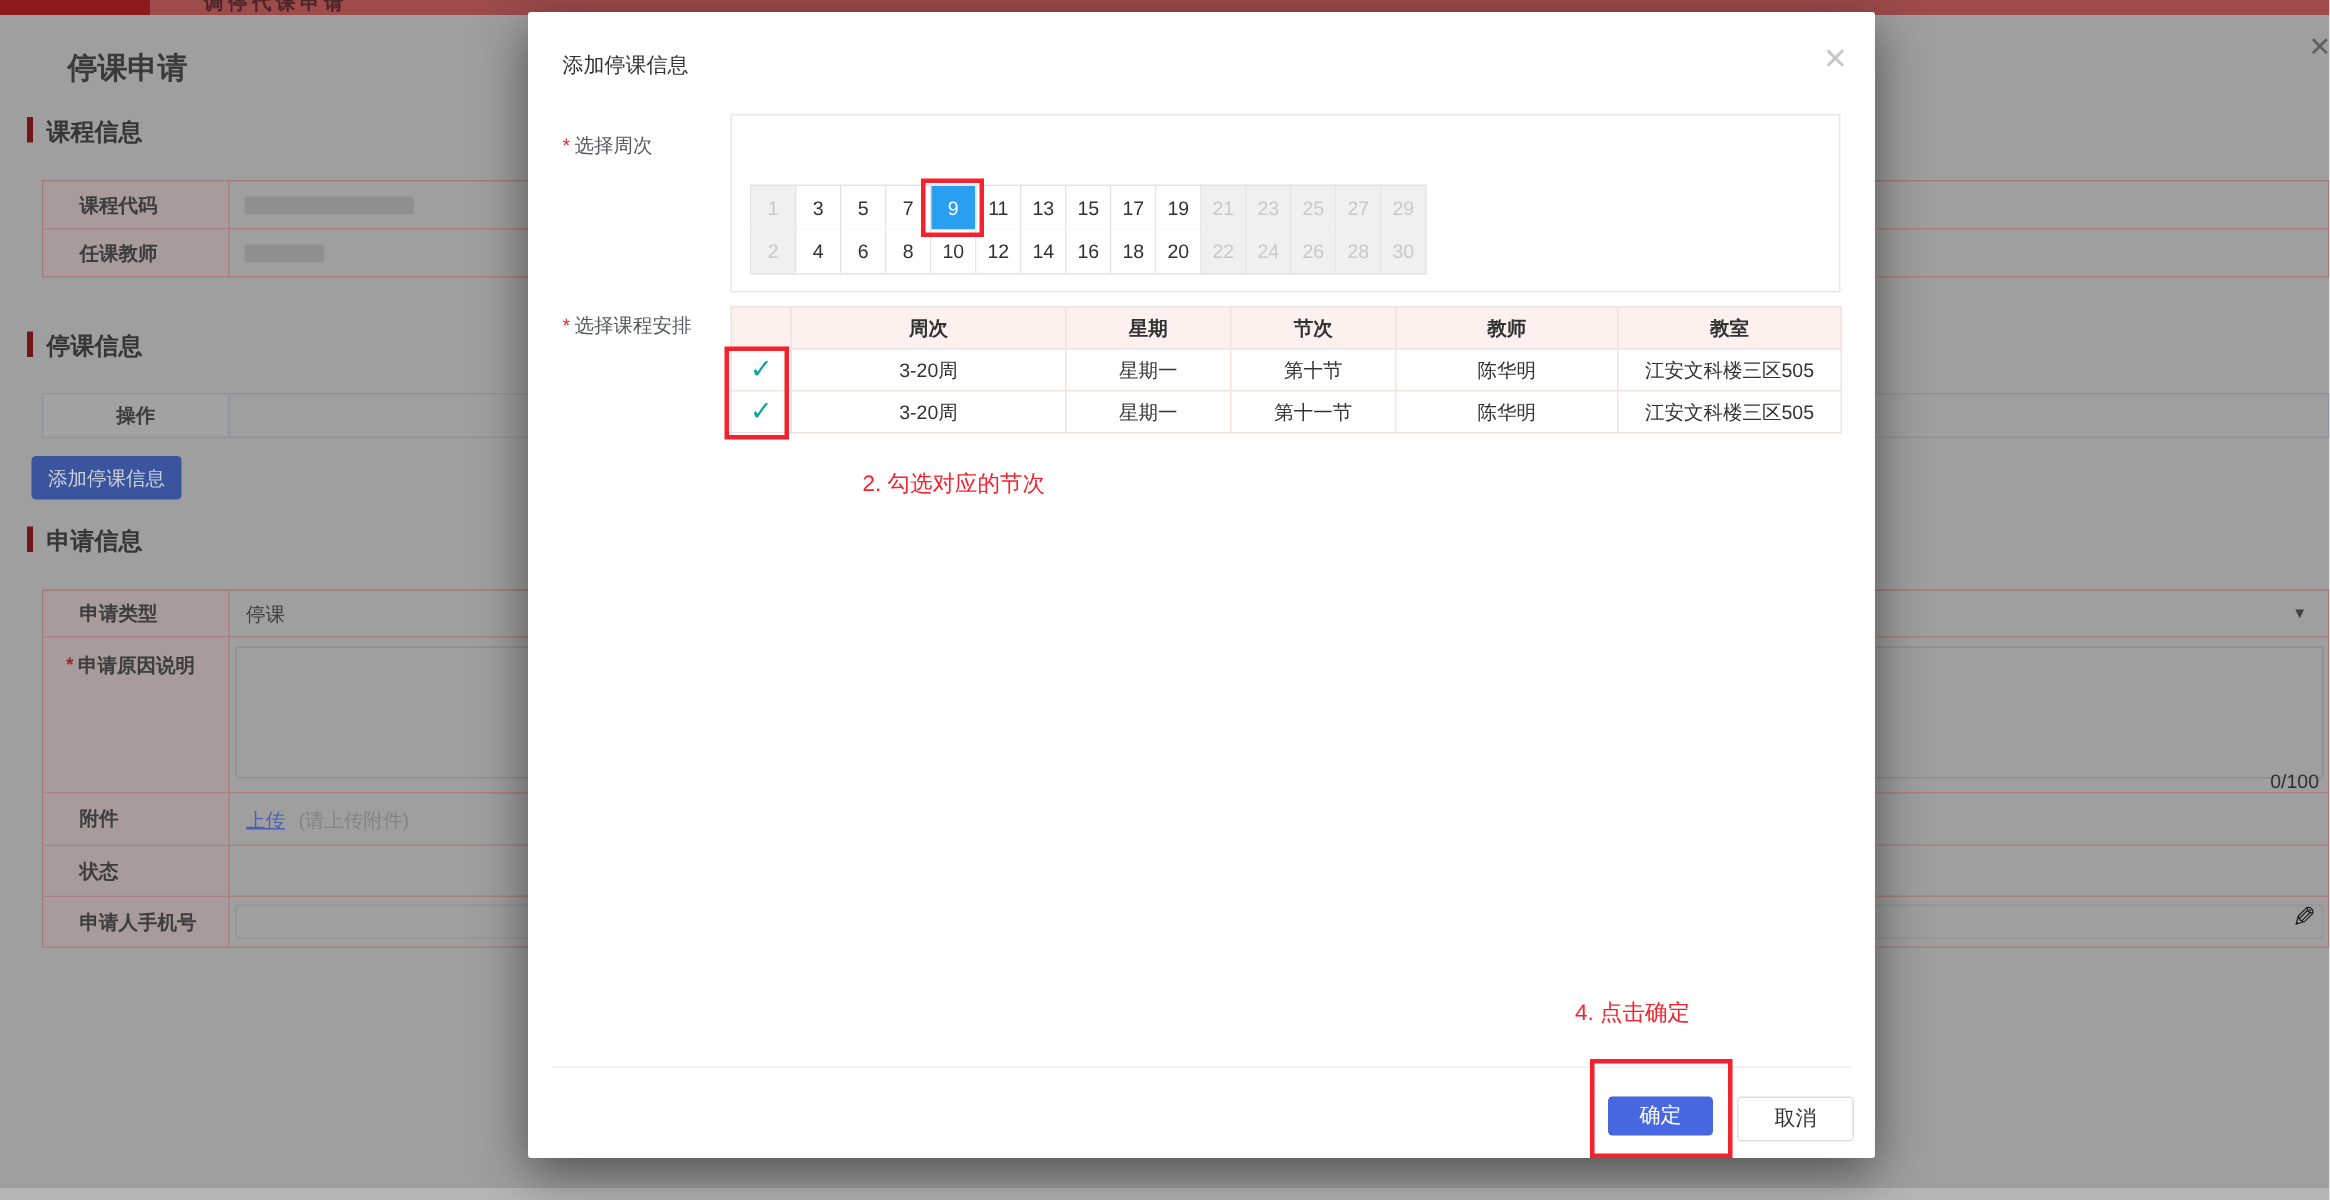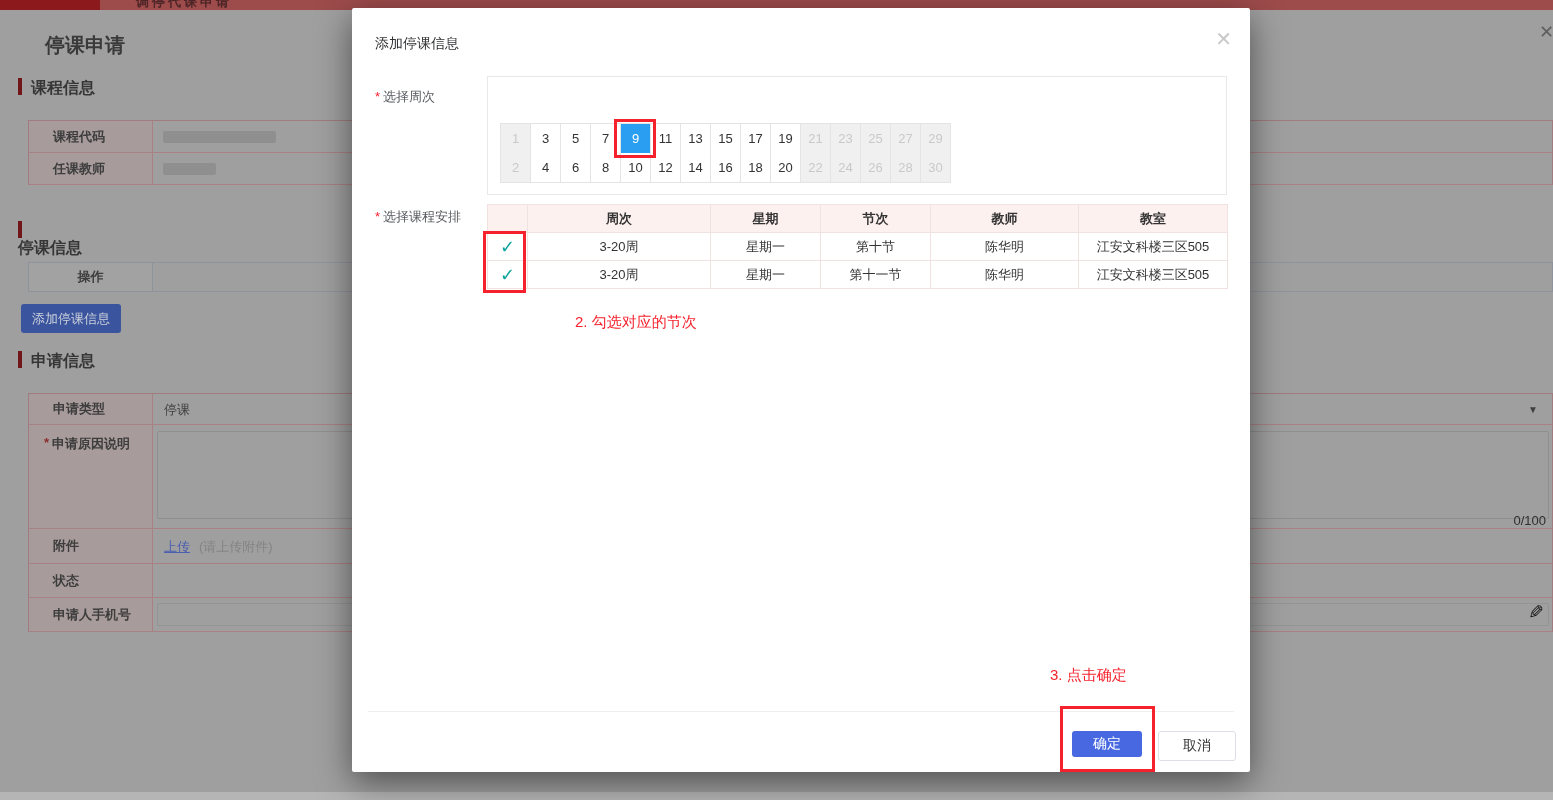--- a/index.html
+++ b/index.html
@@ -8,21 +8,21 @@
          font-family:"Liberation Sans","DejaVu Sans",sans-serif;}
 
   
   .topbar{position:absolute;top:0;left:0;right:0;height:10px;background:#9d4b4b;overflow:hidden;}
   .topbar-tab{position:absolute;left:0;top:0;width:100px;height:10px;background:#8c1a1d;}
   .topbar-text{position:absolute;left:136px;top:-7px;font-size:13px;font-weight:bold;color:#4e2527;letter-spacing:3px;white-space:nowrap;}
 
   .page-title{position:absolute;left:45px;top:32px;font-size:20px;font-weight:bold;color:#3a3a3a;}
   .section{position:absolute;left:18px;font-size:16px;font-weight:bold;color:#363636;display:flex;align-items:flex-start;}
   .section .bar{width:4px;height:17px;background:#701518;margin-right:9px;}
-  .sec-course{top:78px;} .sec-suspend{top:221px;flex-direction:column;} .sec-apply{top:351px;}
+  .sec-course{top:78px;} .sec-suspend{top:221px;} .sec-apply{top:351px;}
 
   .bg-table{position:absolute;left:28px;right:0;border:1px solid #a07b7f;border-bottom:none;}
   .bg-row{position:relative;border-bottom:1px solid #a98084;}
   .bg-label{position:absolute;left:0;top:0;width:124px;height:100%;background:#a89b9b;
             border-right:1px solid #a98084;display:flex;align-items:center;padding-left:24px;
             font-weight:bold;color:#3d3d3d;font-size:13px;}
   .bg-label .req2{color:#8c2b2b;margin-right:3px;margin-left:-9px;}
   .redact{position:absolute;background:#8f8f8f;border-radius:2px;height:12px;top:10px;}
 
   .t-course{top:120px;} .t-course .bg-row{height:32px;}
@@ -245,21 +245,21 @@
             <td>3-20周</td>
             <td>星期一</td>
             <td>第十一节</td>
             <td>陈华明</td>
             <td>江安文科楼三区505</td>
           </tr>
         </tbody>
     </table>
 
     <div class="note note-2">2. 勾选对应的节次</div>
-    <div class="note note-3">3. 点击确定</div>
+    <div class="note note-3">4. 点击确定</div>
 
     <div class="m-divider"></div>
     <button class="btn-ok">确定</button>
     <button class="btn-cancel">取消</button>
 
     <div class="redbox rb-week"></div>
     <div class="redbox rb-check"></div>
     <div class="redbox rb-ok"></div>
   </div>
 

